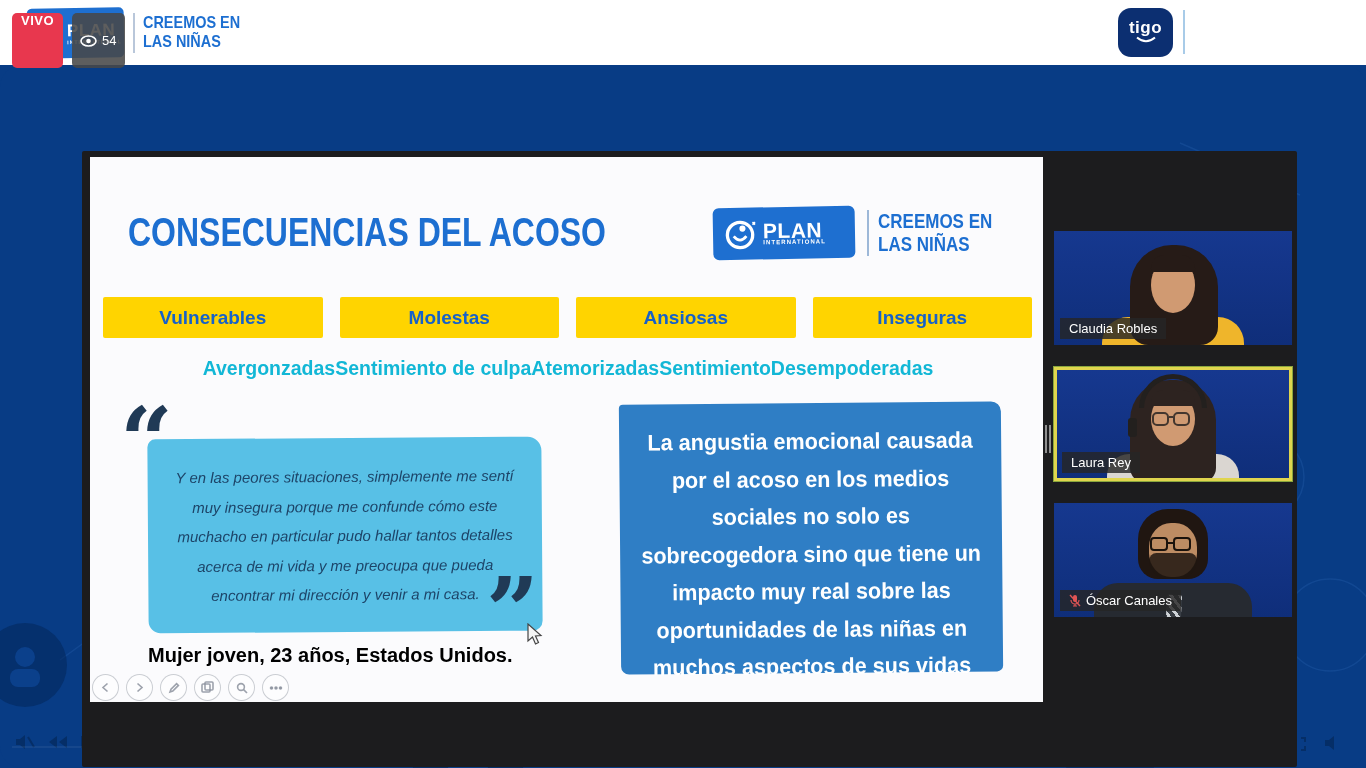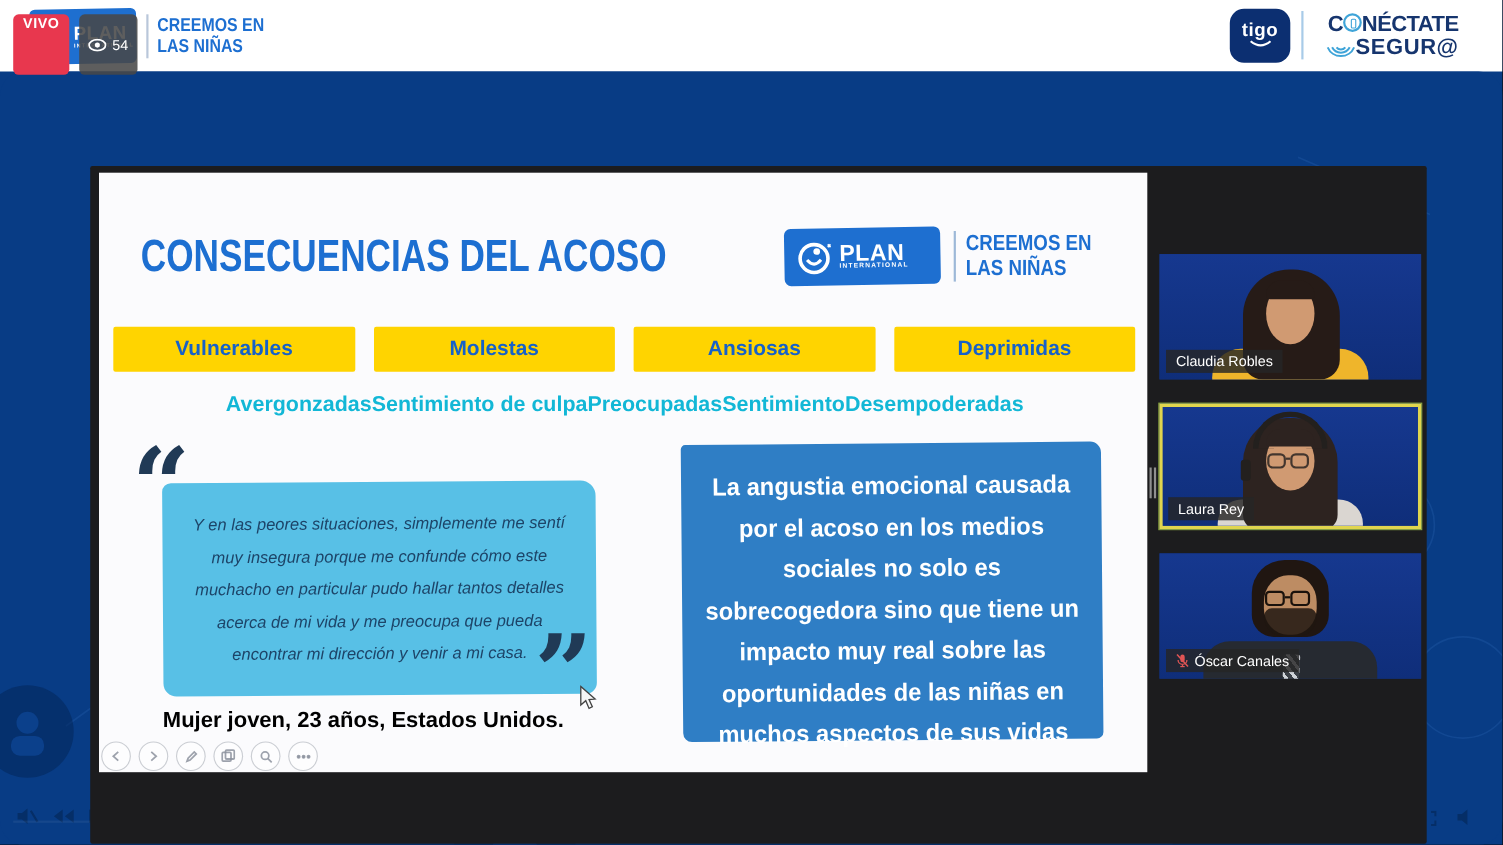--- a/index.html
+++ b/index.html
@@ -135,31 +135,20 @@
       <div>LAS NIÑAS</div>
     </div>
 
     <div class="tigo-box">
       <span class="tigo-text">tigo</span>
       <svg width="22" height="9" viewBox="0 0 22 9">
         <path d="M2 1.5 Q 11 9 20 1.5" stroke="#fff" stroke-width="2" fill="none"></path>
       </svg>
     </div>
     <div class="tr-divider"></div>
-    <div class="conectate">
-      <div class="l1">
-        <span>C</span><span class="phone-o"><i></i></span><span>NÉCTATE</span>
-      </div>
-      <div class="l2">SEGUR@</div>
-      <svg class="wifi-arcs" width="30" height="16" viewBox="0 0 30 16">
-        <path d="M11 3 A 5 5 0 0 0 19 3" stroke="#3fa4d8" stroke-width="1.8" fill="none"></path>
-        <path d="M7 3 A 9 9 0 0 0 23 3" stroke="#3fa4d8" stroke-width="1.8" fill="none"></path>
-        <path d="M3 3 A 13 13 0 0 0 27 3" stroke="#3fa4d8" stroke-width="1.8" fill="none"></path>
-      </svg>
-    </div>
   </div>
 
   <div id="stage">
 
     <svg class="abs faint" width="1366" height="703">
       <g stroke="rgba(60,120,200,.20)" stroke-width="1.5" fill="none">
         <line x1="60" y1="595" x2="250" y2="458"></line>
         <line x1="300" y1="636" x2="425" y2="700"></line>
         <line x1="520" y1="688" x2="1042" y2="688"></line>
         <line x1="1110" y1="660" x2="1262" y2="452"></line>
@@ -247,27 +236,27 @@
           <div class="slide-tagline">
             <div>CREEMOS EN</div>
             <div>LAS NIÑAS</div>
           </div>
         </div>
 
         <div class="tag-row">
           <span class="ytag">Vulnerables</span>
           <span class="ytag">Molestas</span>
           <span class="ytag">Ansiosas</span>
-          <span class="ytag">Deprimidas</span>
+          <span class="ytag">Inseguras</span>
         </div>
 
         <div class="teal-row">
           <span>Avergonzadas</span>
           <span>Sentimiento de culpa</span>
-          <span>Preocupadas</span>
+          <span>Atemorizadas</span>
           <span>Sentimiento</span>
           <span>Desempoderadas</span>
         </div>
 
         <div class="quote-mark qm-open">“</div>
         <div class="quote-box">
           <div class="quote-text">Y en las peores situaciones, simplemente me sentí
 muy insegura porque me confunde cómo este
 muchacho en particular pudo hallar tantos detalles
 acerca de mi vida y me preocupa que pueda

